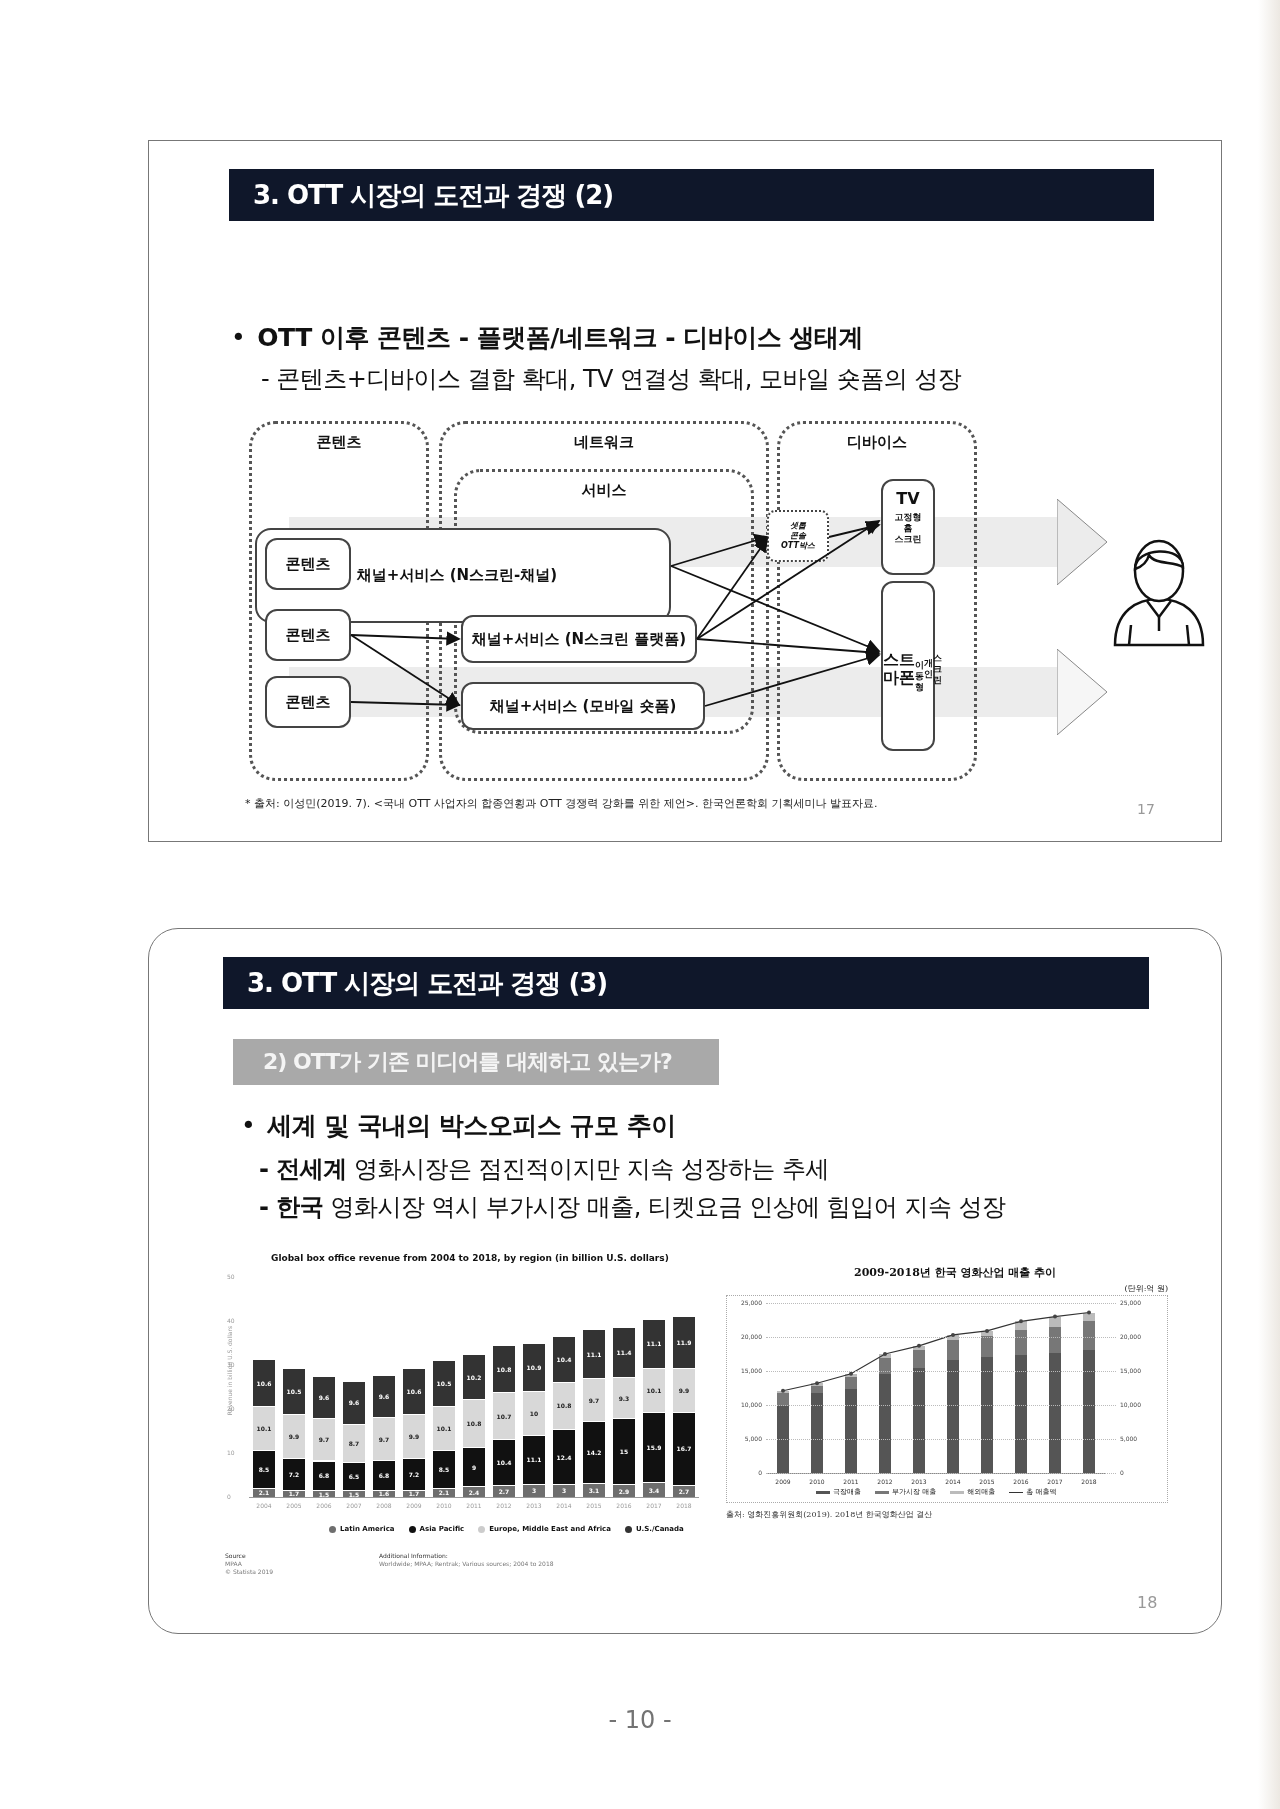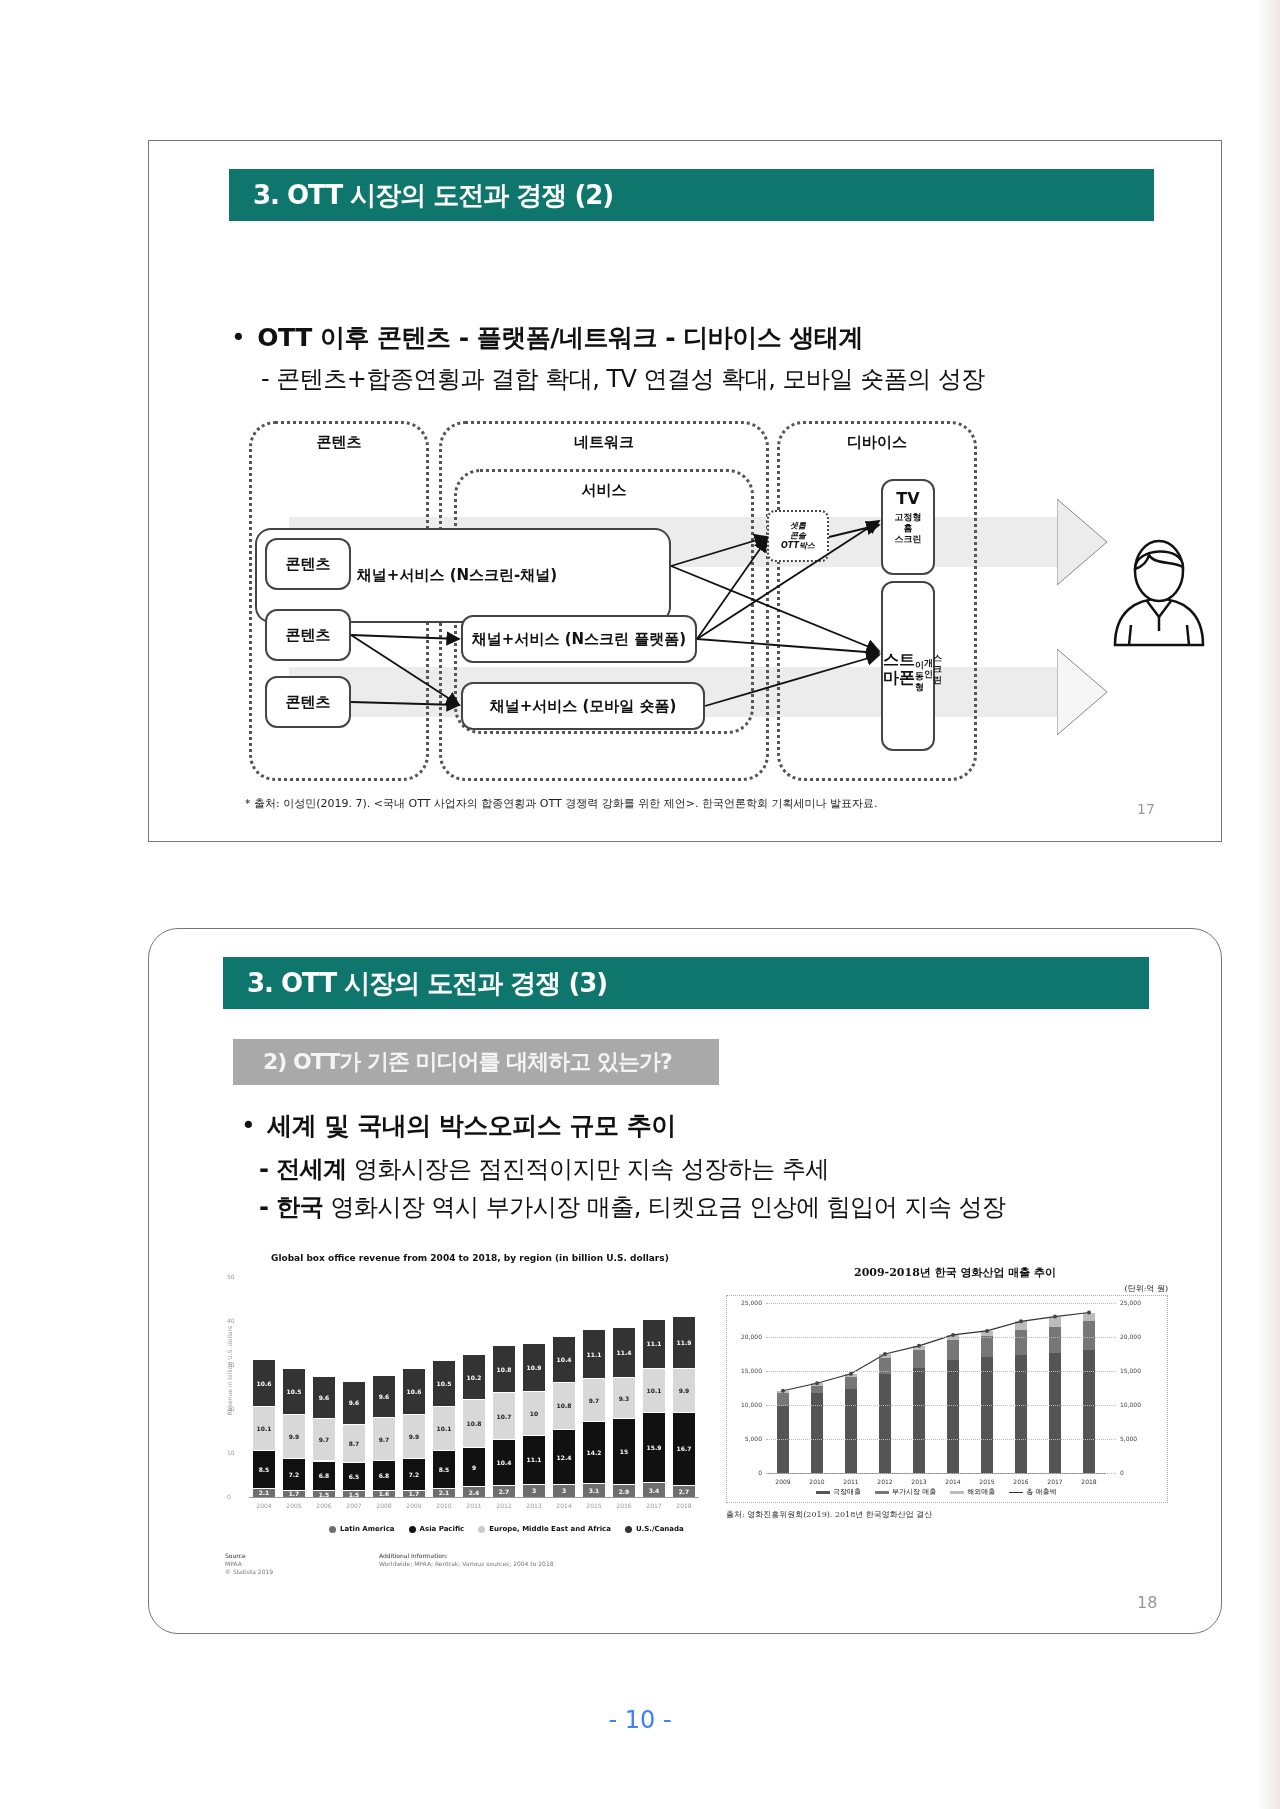--- a/index.html
+++ b/index.html
@@ -1,21 +1,21 @@
 <!DOCTYPE html>
 <html><head>
 <meta charset="utf-8">
 <style>
   html, body { margin:0; padding:0; }
   body { width:1280px; height:1809px; background:#ffffff; position:relative; overflow:hidden;
          font-family:"DejaVu Sans", "Liberation Sans", sans-serif; color:#111; }
   .page-edge { position:absolute; right:0; top:0; width:22px; height:1809px;
                background:linear-gradient(to right, #ffffff, #ece8e2); }
   .slide { position:absolute; left:148px; width:1072px; border:1.5px solid #777; background:#fff; }
-  .title-bar { position:absolute; background:#0f766e; color:#fff; font-size:26px; font-weight:bold;
+  .title-bar { position:absolute; background:#0f172a; color:#fff; font-size:26px; font-weight:bold;
                display:flex; align-items:center; padding-left:24px; box-sizing:border-box; letter-spacing:-1px;
                font-family:"DejaVu Sans", sans-serif; }
   .bullet { position:absolute; font-size:25px; font-weight:bold; letter-spacing:-0.5px; }
   .sub { position:absolute; font-size:24px; letter-spacing:-0.5px; }
   .sub b { font-weight:bold; }
   .slide-num { position:absolute; font-size:14px; color:#999; }
   .diagram { position:absolute; }
   .dot-box { position:absolute; border:3px dotted #555; border-radius:26px; box-sizing:border-box; }
   .group-label { position:absolute; font-size:15px; font-weight:bold; text-align:center; }
   .band { position:absolute; background:#ececec; }
@@ -24,35 +24,35 @@
   .node.dotted { border-style:dotted; border-width:2.5px;font-style:italic; }
   .dev-title { font-size:16px; font-weight:bold; display:block; text-align:center; }
   .dev-sub { font-size:9px; font-weight:bold; display:block; text-align:center; line-height:11px; margin-top:4px; }
   .source1 { position:absolute; font-size:11px; color:#222; }
   .subtitle-box { position:absolute; background:#a9a9a9; color:#f4f4f4; font-size:22px; font-weight:bold;
                   display:flex; align-items:center; padding-left:30px; box-sizing:border-box; letter-spacing:-1px; }
   .chart-title { position:absolute; font-size:9px; font-weight:bold; white-space:nowrap; }
   .legend { position:absolute; font-size:7px; font-weight:bold; display:flex; gap:14px; white-space:nowrap; }
   .legend span.dot { display:inline-block; width:7px; height:7px; border-radius:50%; margin-right:4px; vertical-align:middle; }
   .tiny { position:absolute; font-size:6px; color:#777; line-height:8px; }
-  .page-number { position:absolute; left:0; width:1280px; text-align:center; top:1706px; font-size:24px; color:#3b82f6;
+  .page-number { position:absolute; left:0; width:1280px; text-align:center; top:1706px; font-size:24px; color:#737373;
                  font-family:"DejaVu Sans", sans-serif; }
 </style>
 </head>
 <body>
 
 <div class="page-edge"></div>
 
 <div class="slide" style="top:140px; height:700px;">
   <div class="title-bar" style="left:80px; top:28px; width:925px; height:52px;">3. OTT 시장의 도전과 경쟁 (2)</div>
 
   <div class="bullet" style="left:82px; top:180px;">
     <span style="font-weight:normal; margin-right:12px;">•</span><span>OTT 이후 콘텐츠 - 플랫폼/네트워크 - 디바이스 생태계</span>
   </div>
-  <div class="sub" style="left:112px; top:222px;">- 콘텐츠+합종연횡과 결합 확대, TV 연결성 확대, 모바일 숏폼의 성장</div>
+  <div class="sub" style="left:112px; top:222px;">- 콘텐츠+디바이스 결합 확대, TV 연결성 확대, 모바일 숏폼의 성장</div>
 
   <div class="diagram" style="left:100px; top:280px; width:960px; height:360px;">
 
     <div class="band" style="left:40px; top:96px; width:770px; height:50px;"></div>
     <svg style="position:absolute; left:808px; top:78px;" width="50" height="86">
       <polygon points="0,0 50,43 0,86" fill="#ececec" stroke="#888" stroke-width="1"></polygon>
     </svg>
     <div class="band" style="left:40px; top:246px; width:770px; height:50px;"></div>
     <svg style="position:absolute; left:808px; top:228px;" width="50" height="86">
       <polygon points="0,0 50,43 0,86" fill="#f6f6f6" stroke="#888" stroke-width="1"></polygon>

